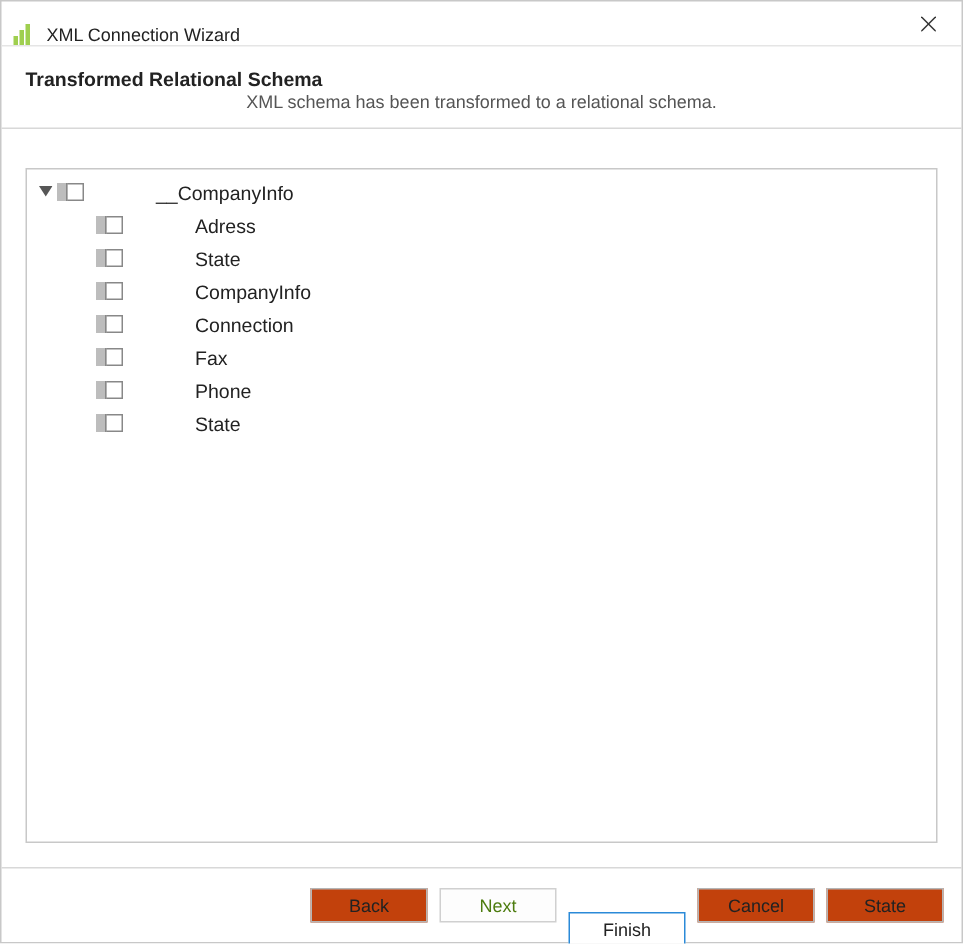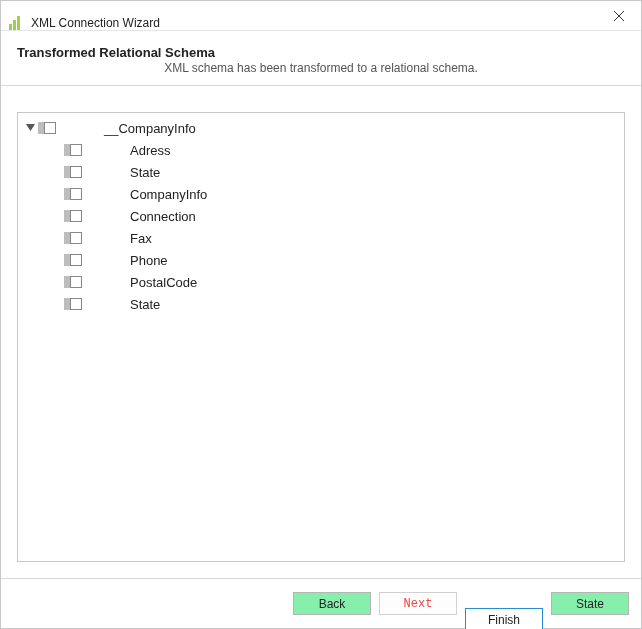--- a/index.html
+++ b/index.html
@@ -121,29 +121,29 @@
     display: flex;
     align-items: center;
     justify-content: flex-end;
     padding: 0 12px;
     gap: 8px;
   }
   .btn {
     min-width: 78px;
     height: 23px;
     border: 1px solid #b5b5b5;
-    background: #86efac;
+    background: #c2410c;
     font-size: 12px;
     color: #222;
     display: flex; align-items: center; justify-content: center;
     cursor: pointer;
     font-family: inherit;
   }
   .btn.primary { border: 1px solid #2b8ad8; background: #fff; margin-top: 32px; }
-  .btn.disabled { color: #ef4444; border-color: #d0d0d0; cursor: default; background: #fdfdfd; font-family: Liberation Mono, monospace; }
+  .btn.disabled { color: #4d7c0f; border-color: #d0d0d0; cursor: default; background: #fdfdfd; }
 </style>
 </head>
 <body>
 
 <div class="window">
 
   <div class="titlebar">
     <span class="app-icon">
       <span></span>
         <span></span>
@@ -202,31 +202,27 @@
         <span class="node-label">Fax</span>
       </div>
       <div class="tree-row child">
         <span class="expander placeholder"></span>
         <span class="node-icon"></span>
         <span class="node-label">Phone</span>
       </div>
       <div class="tree-row child">
         <span class="expander placeholder"></span>
         <span class="node-icon"></span>
-        <span class="node-label">PostalCode</span>
-      </div>
-      <div class="tree-row child">
-        <span class="expander placeholder"></span>
-        <span class="node-icon"></span>
         <span class="node-label">State</span>
       </div>
 
     </div>
   </div>
 
   <div class="footer">
     <button class="btn">Back</button>
     <button class="btn disabled">Next</button>
     <button class="btn primary">Finish</button>
+    <button class="btn">Cancel</button>
     <button class="btn">State</button>
   </div>
 
 </div>
 
 </body></html>

